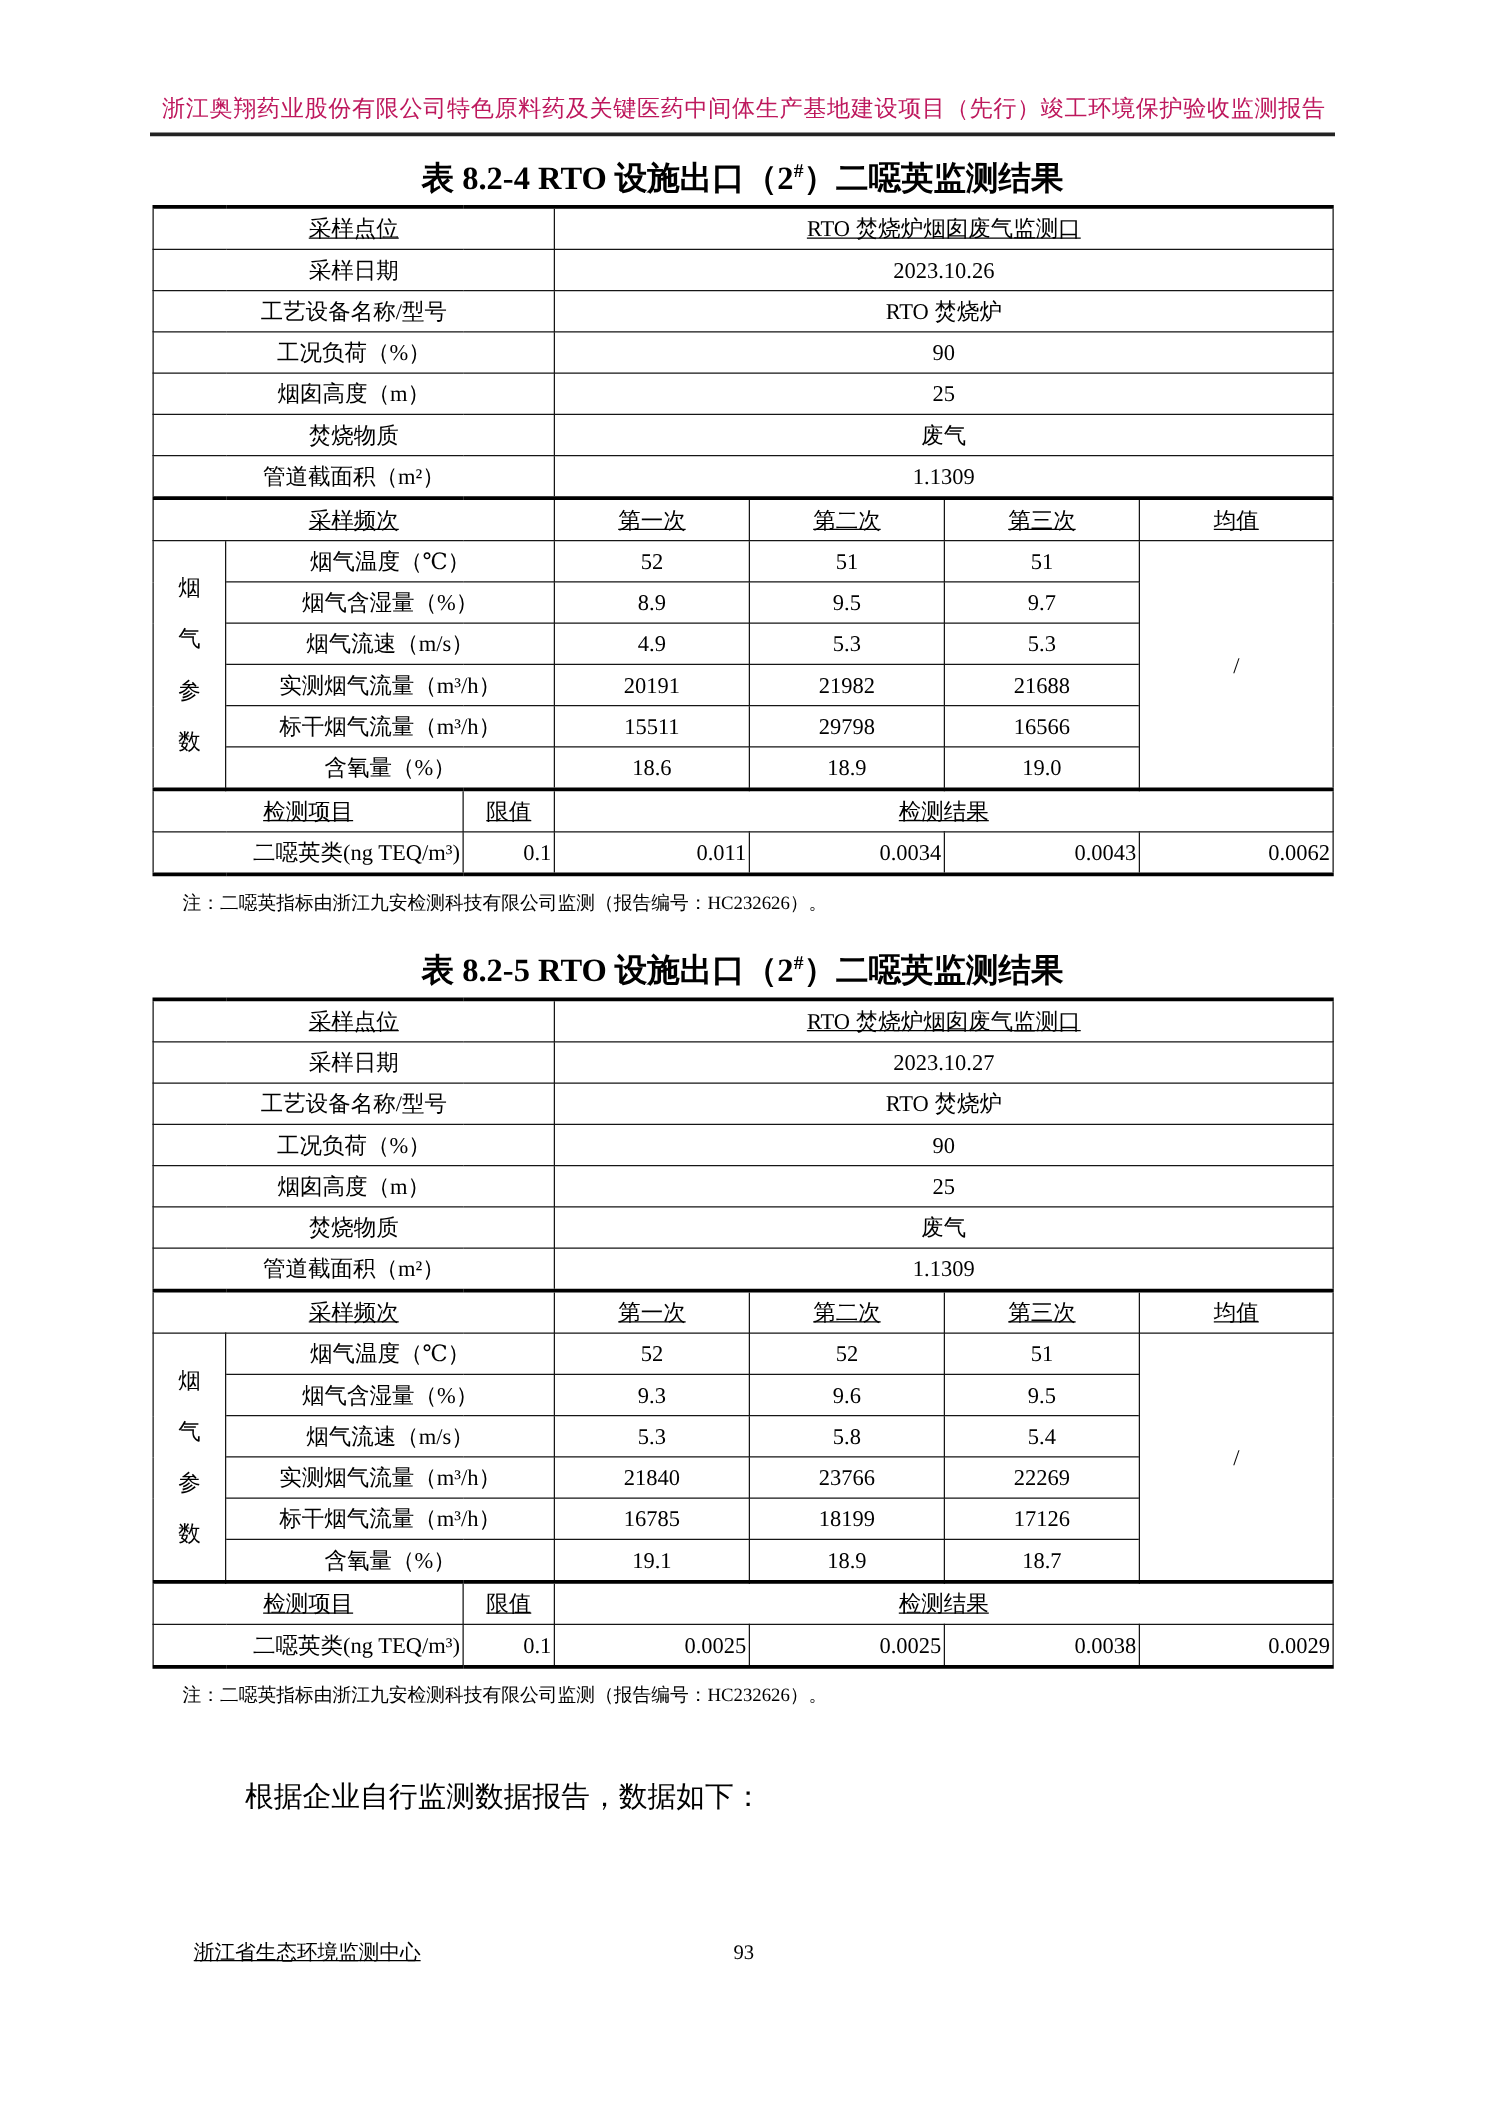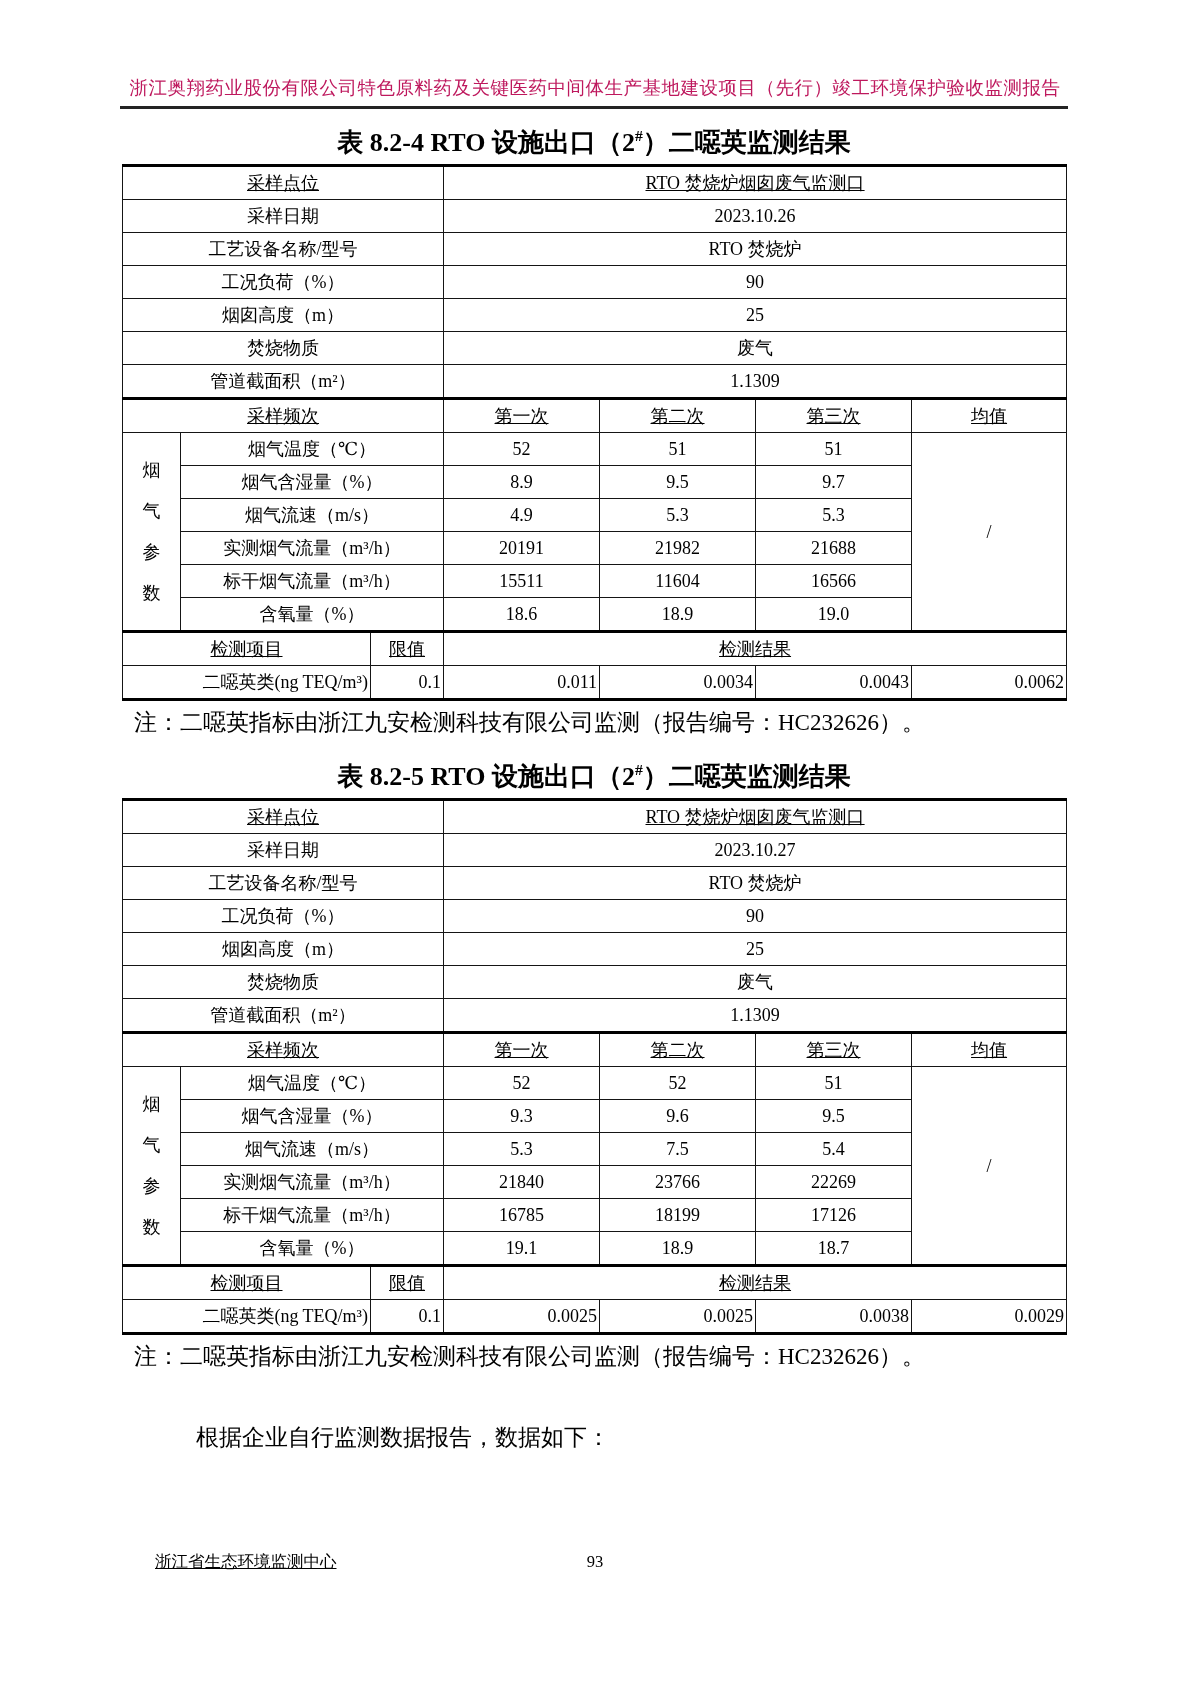--- a/index.html
+++ b/index.html
@@ -26,21 +26,21 @@
   table.mon-table td{
     border:1px solid #151515;text-align:center;vertical-align:middle;
     font-size:18px;height:32px;line-height:22px;padding:0 2px;
     overflow:hidden;white-space:nowrap;
   }
   tr.thick-top td{border-top:3px solid #000;text-decoration:underline;}
   tr.thick-bottom td{border-bottom:3px solid #000;text-align:right;}
   td.vert{padding:0;}
   td.vert div{line-height:41px;font-size:18px;}
   .note{
-    margin:9px 0 26px 4px;font-size:23px;line-height:26px;padding-left:8px;
+    margin:9px 0 26px 16px;font-size:15px;line-height:26px;padding-left:8px;
   }
   .body-par{
     margin:52px 0 0 0;font-size:23px;line-height:32px;padding-left:74px;
   }
   .footer-org{
     position:absolute;left:155px;top:1551px;font-size:16.5px;line-height:22px;text-decoration:underline;
   }
   .footer-page{
     position:absolute;left:0;top:1551px;width:1190px;text-align:center;
     font-size:16.5px;line-height:22px;
@@ -129,21 +129,21 @@
           </tr>
           <tr>
             <td colspan="2">实测烟气流量（m³/h）</td>
             <td>20191</td>
             <td>21982</td>
             <td>21688</td>
           </tr>
           <tr>
             <td colspan="2">标干烟气流量（m³/h）</td>
             <td>15511</td>
-            <td>11604</td>
+            <td>29798</td>
             <td>16566</td>
           </tr>
           <tr>
             <td colspan="2">含氧量（%）</td>
             <td>18.6</td>
             <td>18.9</td>
             <td>19.0</td>
           </tr>
           <tr class="thick-top">
             <td colspan="2">检测项目</td>
@@ -226,21 +226,21 @@
           </tr>
           <tr>
             <td colspan="2">烟气含湿量（%）</td>
             <td>9.3</td>
             <td>9.6</td>
             <td>9.5</td>
           </tr>
           <tr>
             <td colspan="2">烟气流速（m/s）</td>
             <td>5.3</td>
-            <td>7.5</td>
+            <td>5.8</td>
             <td>5.4</td>
           </tr>
           <tr>
             <td colspan="2">实测烟气流量（m³/h）</td>
             <td>21840</td>
             <td>23766</td>
             <td>22269</td>
           </tr>
           <tr>
             <td colspan="2">标干烟气流量（m³/h）</td>

